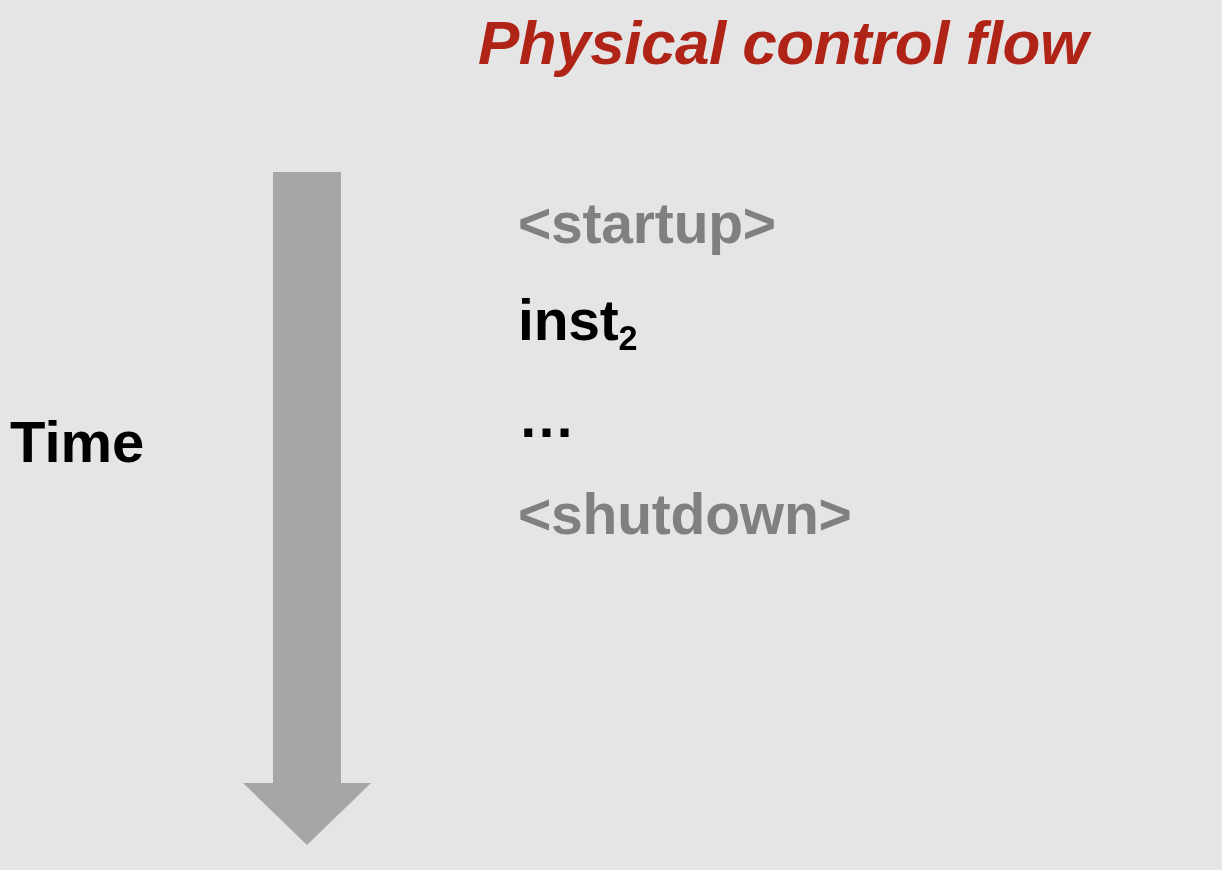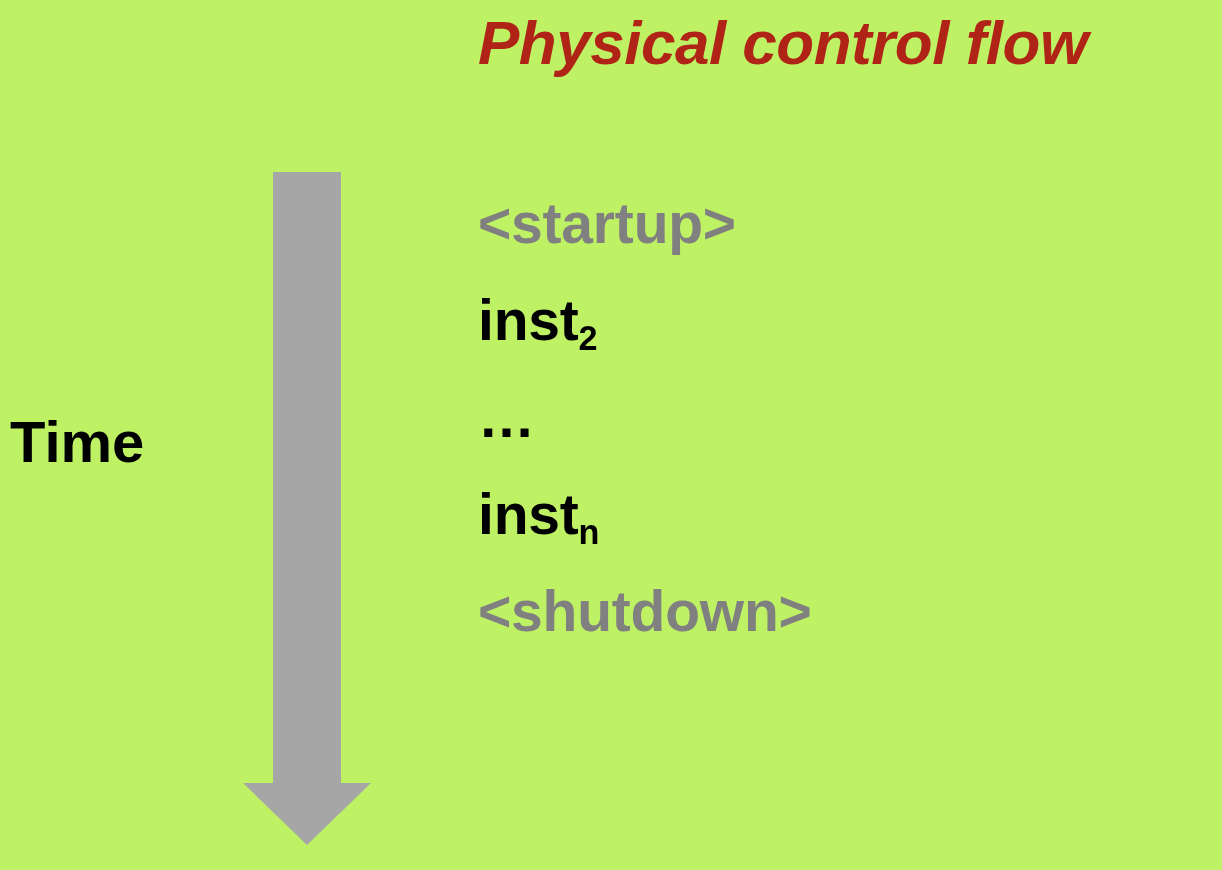--- a/index.html
+++ b/index.html
@@ -8,21 +8,21 @@
     background: #ffffff;
   }
   body {
     font-family: "Liberation Sans", "DejaVu Sans", sans-serif;
     -webkit-font-smoothing: antialiased;
   }
   #slide {
     position: relative;
     width: 1222px;
     height: 870px;
-    background: #bef264;
+    background: #e5e5e5;
     overflow: hidden;
   }
 
   
   #slide-title {
     position: absolute;
     left: 478px;
     top: 8px;
     width: 740px;
     font-size: 62px;
@@ -64,20 +64,21 @@
     width: 560px;
   }
   .flow-line {
     font-size: 57px;
     font-weight: bold;
     line-height: 97px;
     height: 97px;
     color: #000000;
     white-space: nowrap;
     letter-spacing: -0.2px;
+    margin-left: 40px;
   }
   .flow-line.marker {
     color: #808080;
   }
   .flow-line .sub {
     font-size: 0.60em;
     font-weight: bold;
     vertical-align: baseline;
     position: relative;
     top: 0.30em;
@@ -105,18 +106,17 @@
   <div id="flow-list">
 
     <div class="flow-line marker">&lt;startup&gt;</div>
 
 
     <div class="flow-line"><span>inst</span><span class="sub">2</span></div>
 
 
     <div class="flow-line ellipsis">…</div>
 
-    <div class="flow-line"><span>inst</span><span class="sub">n</span></div>
 
     <div class="flow-line marker">&lt;shutdown&gt;</div>
 
   </div>
 </div>
 
 </body></html>

